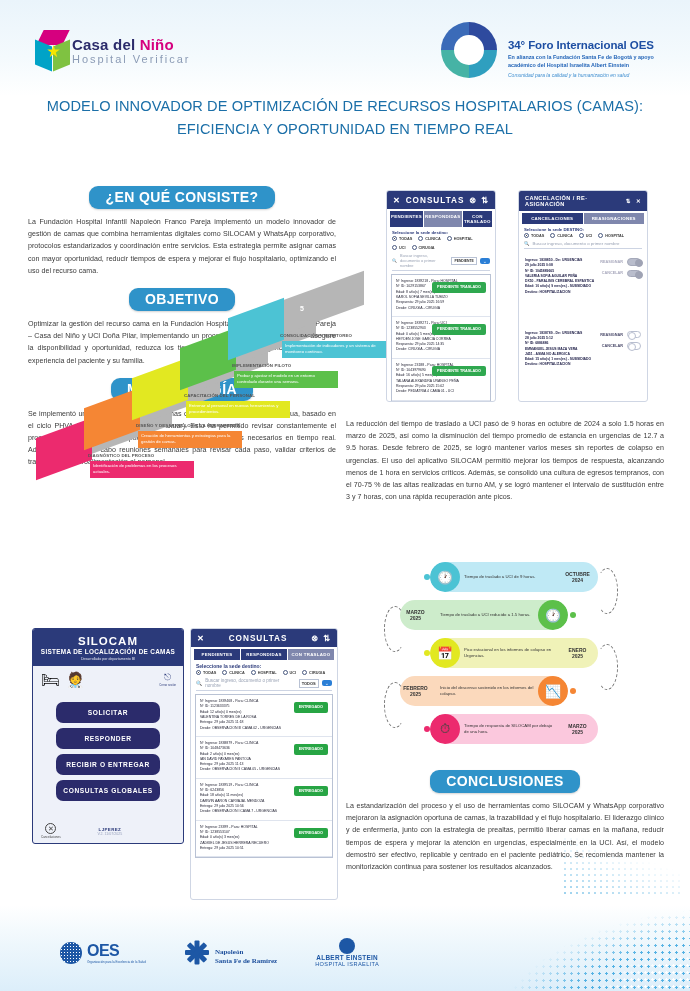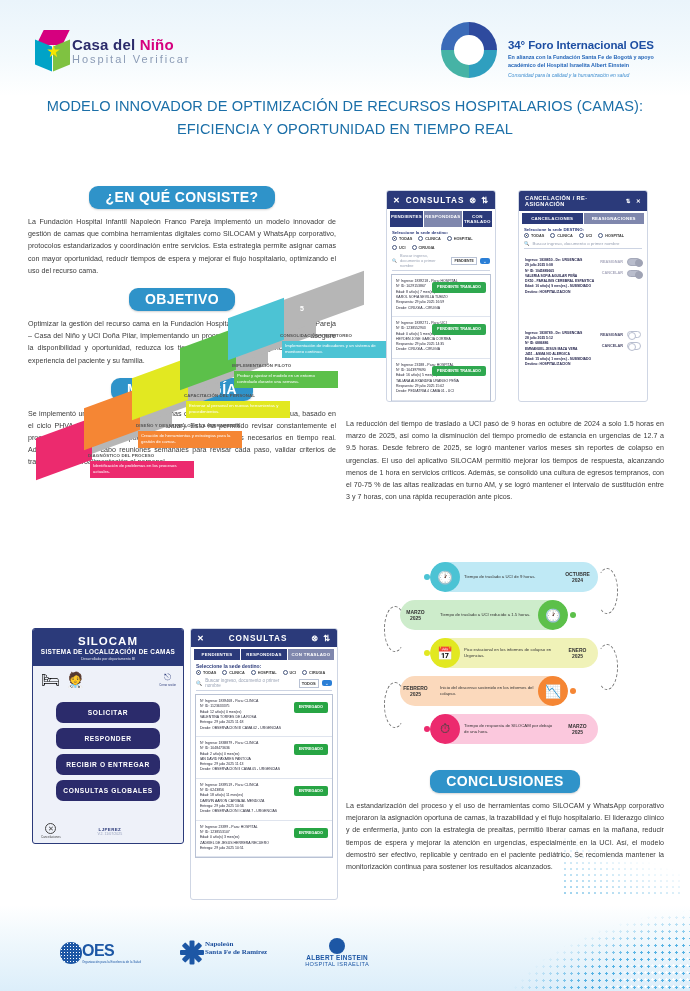--- a/index.html
+++ b/index.html
@@ -175,21 +175,21 @@
              overflow:hidden; }
   .tl-ic { width:30px; height:30px; border-radius:50%; flex:none; display:flex; align-items:center;
            justify-content:center; font-size:13px; color:#2b4a3a;}
   .tl-txt { font-size:4.3px; line-height:1.5; color:#333; padding:0 4px; flex:1;}
   .tl-date { font-size:5px; font-weight:bold; color:#333; text-align:center; width:36px; line-height:1.2; flex:none; padding-right:5px;}
   .tl-dot { position:absolute; width:6px; height:6px; border-radius:50%; }
   .tl-arc { position:absolute; border:1px dashed #777; border-radius:50%; }
 
   
   .foot-logos { position:absolute; left:60px; bottom:24px; display:flex; align-items:center; gap:38px;}
-  .fl { display:flex; align-items:flex-start; }
+  .fl { display:flex; align-items:flex-end; gap:5px; }
   .fl-globe { width:22px; height:22px; border-radius:50%; background:#1d57a5; position:relative;
     background-image: radial-gradient(#ffffff 0.8px, transparent 0.9px); background-size:3px 3px; }
   .fl .oes-big { font-size:16px; font-weight:bold; color:#1d57a5; letter-spacing:-.5px;}
   .fl .oes-sub { font-size:3px; color:#1d57a5; }
   .fsf-mark { width:26px; height:26px; position:relative; }
   .fsf-mark i { position:absolute; left:50%; top:50%; width:24px; height:5px; margin:-2.5px 0 0 -12px;
                 background:#1d57a5; border-radius:1px;}
   .fsf-txt { font-size:7px; color:#1d4f9c; line-height:1.25; font-family:"Liberation Serif", serif; font-weight:bold;}
   .ae-mark { width:16px; height:16px; border-radius:50%; background:#1d57a5; margin:0 auto; }
   .ae-t1 { font-size:6.4px; font-weight:bold; color:#1d57a5; letter-spacing:.3px;}

